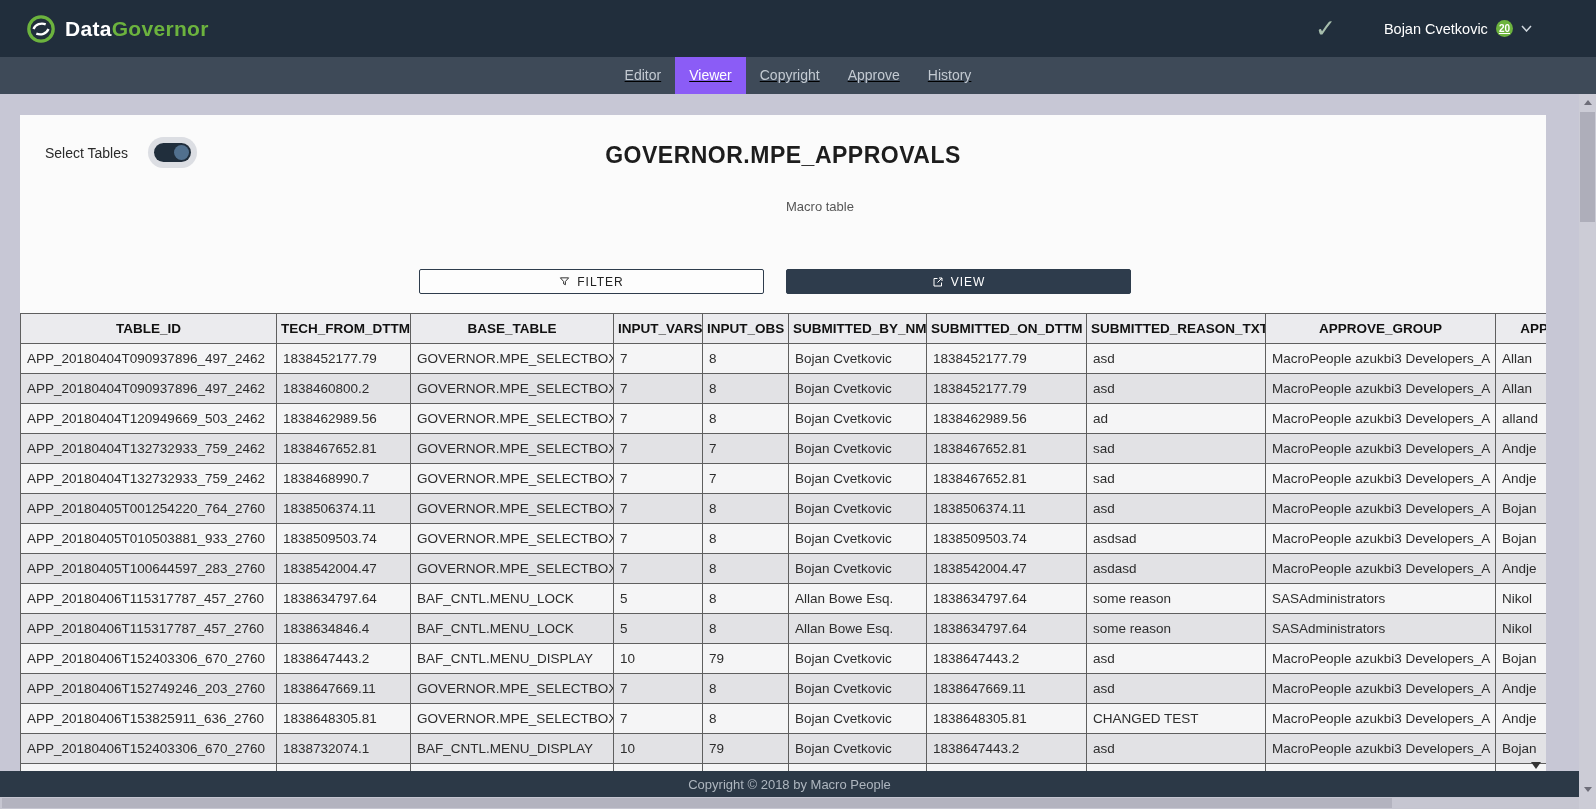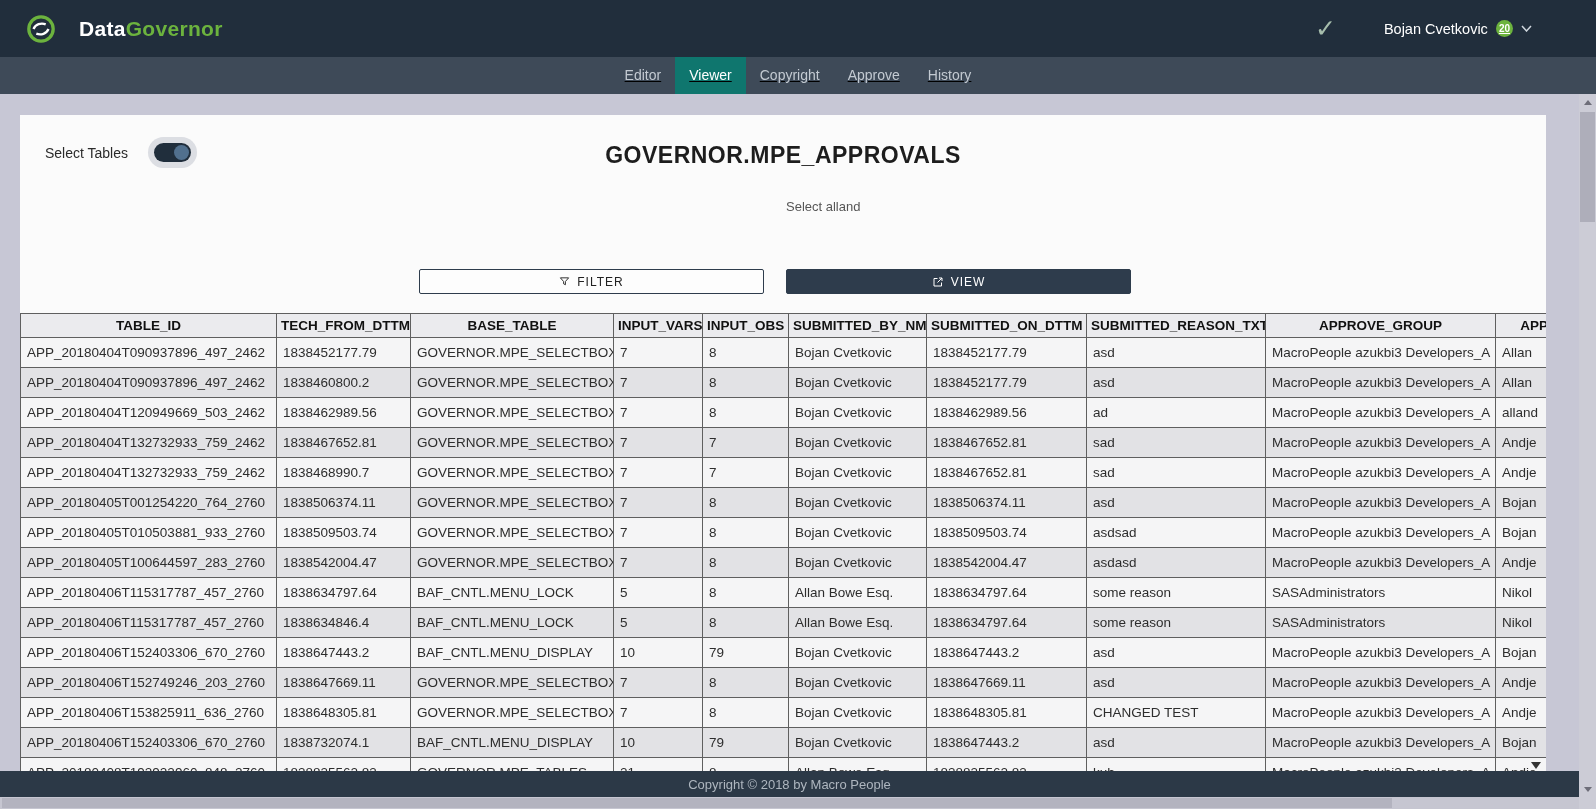--- a/index.html
+++ b/index.html
@@ -1,33 +1,33 @@
 <!DOCTYPE html>
 <html><head>
 <meta charset="utf-8">
 <style>
   * { box-sizing: border-box; margin: 0; padding: 0; }
   html,body { width:1596px; height:809px; overflow:hidden; }
   body { font-family:"Liberation Sans", sans-serif; background:#c7c7d5; position:relative; }
 
   
   .topbar { height:57px; background:#212e3c; display:flex; align-items:center; padding:0 64px 0 26px; }
-  .logo { display:flex; align-items:center; gap:23px; cursor:pointer; }
+  .logo { display:flex; align-items:center; gap:9px; cursor:pointer; }
   .logo-text { font-size:21px; font-weight:bold; color:#ffffff; letter-spacing:.3px; }
   .logo-text .green { color:#6cb33e; }
   .topbar-right { margin-left:auto; display:flex; align-items:center; }
   .check-icon { color:#a6bdac; font-size:25px; margin-right:48px; line-height:1; cursor:pointer; }
   .user { display:flex; align-items:center; gap:8px; color:#ffffff; font-size:14.5px; cursor:pointer; }
   .badge { background:#6cb33e; color:#fff; font-size:10px; min-width:17px; height:17px; border-radius:9px;
            display:flex; align-items:center; justify-content:center; padding:0 3px; font-weight:bold;text-decoration:underline; }
 
   
   .tabbar { height:37px; background:#3e4a58; display:flex; justify-content:center;text-decoration:underline; }
   .tab { padding:0 14px; line-height:37px; font-size:14px; color:#c3cad2; cursor:pointer; }
-  .tab.active { background:#0f766e; color:#ffffff; }
+  .tab.active { background:#8b5cf6; color:#ffffff; }
 
   
   .card { position:absolute; left:20px; top:115px; width:1526px; height:694px; background:#fbfbfb; overflow:hidden; }
 
   .select-tables { position:absolute; left:25px; top:28px; display:flex; align-items:center; gap:26px;
                    font-size:14px; color:#2b2b2b; }
   .switch { position:relative; width:37px; height:19px; border-radius:10px; background:#202e3c; cursor:pointer;
             box-shadow:0 0 0 6px rgba(110,120,140,.22); }
   .switch .knob { position:absolute; right:2px; top:2px; width:15px; height:15px; border-radius:50%; background:#51708e; }
 
@@ -44,21 +44,21 @@
 
   .btn { position:absolute; top:154px; width:345px; height:25px; border-radius:2px; font-size:12px;
          letter-spacing:1px; display:flex; align-items:center; justify-content:center; gap:7px; cursor:pointer;
          font-family:"Liberation Sans", sans-serif; }
   .btn-filter { left:399px; background:#fdfdfd; border:1px solid #2e3c4c; color:#222; }
   .btn-view   { left:766px; background:#2e3c4c; border:1px solid #2e3c4c; color:#ffffff; }
 
   
   .table-wrap { position:absolute; top:198px; left:0; right:0; bottom:0; overflow:hidden; }
   table.grid { border-collapse:collapse; table-layout:fixed; width:1655px; }
-  table.grid th { height:24px; background:#ebebee; border:1px solid #5f5f5f; font-size:13.5px; font-weight:bold;
+  table.grid th { height:30px; background:#ebebee; border:1px solid #5f5f5f; font-size:13.5px; font-weight:bold;
                   color:#111; text-align:center; padding:0 4px; white-space:nowrap; overflow:hidden; }
   table.grid td { height:30px; border:1px solid #5f5f5f; font-size:13.5px; color:#2d2d2d; padding:0 6px;
                   white-space:nowrap; overflow:hidden; }
   table.grid tbody tr:nth-child(odd)  td { background:#f5f5f6; }
   table.grid tbody tr:nth-child(even) td { background:#e2e2e5; }
 
   .table-scroll-down { position:absolute; right:5px; bottom:40px; width:0; height:0; cursor:pointer;
                        border-left:5px solid transparent; border-right:5px solid transparent; border-top:7px solid #333; }
 
   
@@ -120,21 +120,21 @@
     <span>Select Tables</span>
     <span class="switch">
         <span class="knob"></span>
       </span>
   </div>
 
   <h1 class="page-title">GOVERNOR.MPE_APPROVALS</h1>
 
 
   <div class="select-group tbl">
-    <div class="select-label">Select alland</div>
+    <div class="select-label">Macro table</div>
   </div>
 
   <button class="btn btn-view">
     <span style="display:flex;">
       <svg width="12" height="12" viewBox="0 0 24 24" fill="none" stroke="#ffffff" stroke-width="2">
           <path d="M14 4h6v6"></path>
           <path d="M20 4l-9 9"></path>
           <path d="M19 13v7H4V5h7"></path>
         </svg>
     </span>

